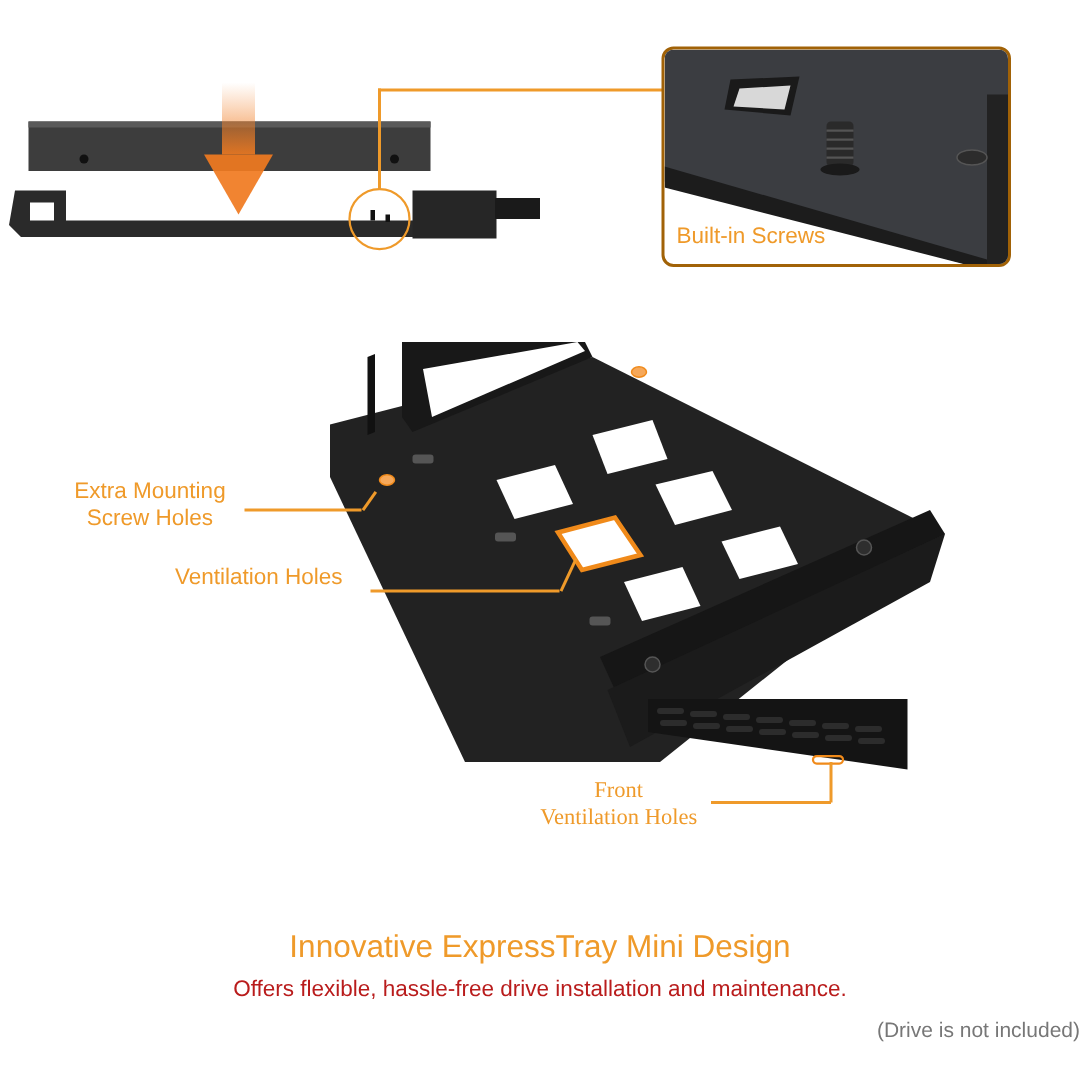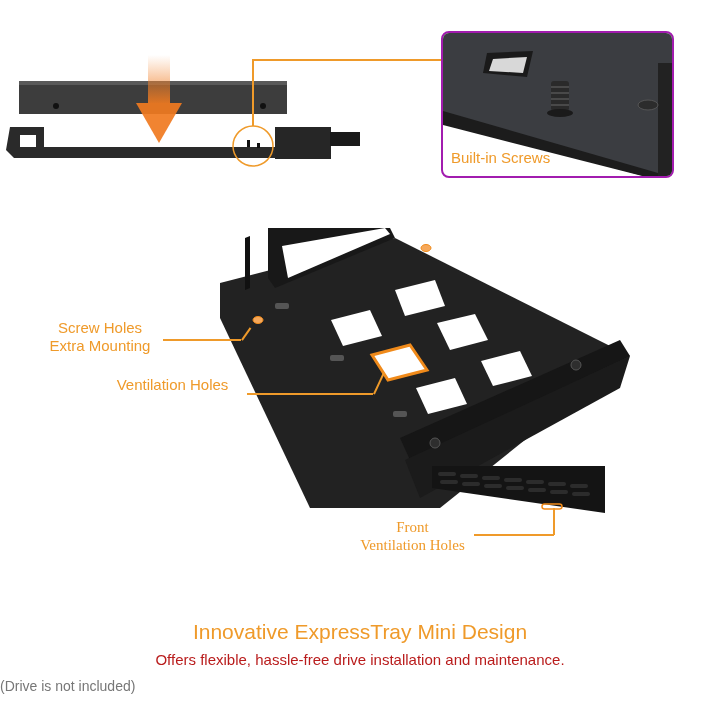--- a/index.html
+++ b/index.html
@@ -3,22 +3,22 @@
   <meta charset="utf-8">
   <style>
     * { box-sizing: border-box; margin: 0; padding: 0; }
     html, body { width: 720px; height: 720px; background: #ffffff; overflow: hidden; }
     body { position: relative; font-family: "Liberation Sans", "DejaVu Sans", sans-serif; }
     .abs { position: absolute; }
     .callout-label { position: absolute; text-align: center; font-size: 15px; line-height: 18px; color: #ef9a2a; white-space: nowrap; }
     .line { position: absolute; background: #ef9a2a; }
     .title { position: absolute; left: 0; width: 720px; top: 620px; text-align: center; font-size: 21px; color: #ef9a2a; }
     .subtitle { position: absolute; left: 0; width: 720px; top: 651px; text-align: center; font-size: 15px; color: #b91c1c; }
-    .note { position: absolute; left: 0; width: 720px; top: 678px; text-align: left; font-size: 14px; color: #777777; }
-    .inset { position: absolute; left: 441px; top: 31px; width: 233px; height: 147px; border: 2px solid #a21caf; border-radius: 8px; overflow: hidden; background: #ffffff; }
+    .note { position: absolute; left: 0; width: 720px; top: 678px; text-align: right; font-size: 14px; color: #777777; }
+    .inset { position: absolute; left: 441px; top: 31px; width: 233px; height: 147px; border: 2px solid #a16207; border-radius: 8px; overflow: hidden; background: #ffffff; }
     .inset-label { position: absolute; left: 8px; bottom: 10px; font-size: 15px; color: #ef9a2a; }
   </style>
 </head>
 <body>
 
 <div class="abs" style="left:0;top:40px;width:360px;height:140px;">
   <svg width="360" height="140" viewBox="0 40 360 140">
 
     <rect x="19" y="81" width="268" height="33" fill="#3d3d3d"></rect>
     <rect x="19" y="81" width="268" height="4" fill="#5a5a5a"></rect>
@@ -115,22 +115,22 @@
         <rect x="306" y="258" width="18" height="4" rx="2"></rect>
         <rect x="328" y="260" width="18" height="4" rx="2"></rect>
         <rect x="350" y="262" width="18" height="4" rx="2"></rect>
         <rect x="372" y="264" width="18" height="4" rx="2"></rect>
     </g>
     <rect x="342" y="276" width="20" height="5" rx="2.5" fill="none" stroke="#f08a1a" stroke-width="1.5"></rect>
   </svg>
 </div>
 
 <div class="callout-label" style="left:40px;top:319px;width:120px;">
+  <div>Extra Mounting</div>
   <div>Screw Holes</div>
-  <div>Extra Mounting</div>
 </div>
 <div class="line" style="left:163px;top:339px;width:78px;height:1.5px;"></div>
 <div class="line" style="left:241px;top:325px;width:1.5px;height:15px;transform:rotate(35deg);transform-origin:bottom;"></div>
 
 <div class="callout-label" style="left:105px;top:376px;width:135px;">
   <div>Ventilation Holes</div>
 </div>
 <div class="line" style="left:247px;top:393px;width:126px;height:1.5px;"></div>
 <div class="line" style="left:373px;top:370px;width:1.5px;height:24px;transform:rotate(25deg);transform-origin:bottom;"></div>
 

